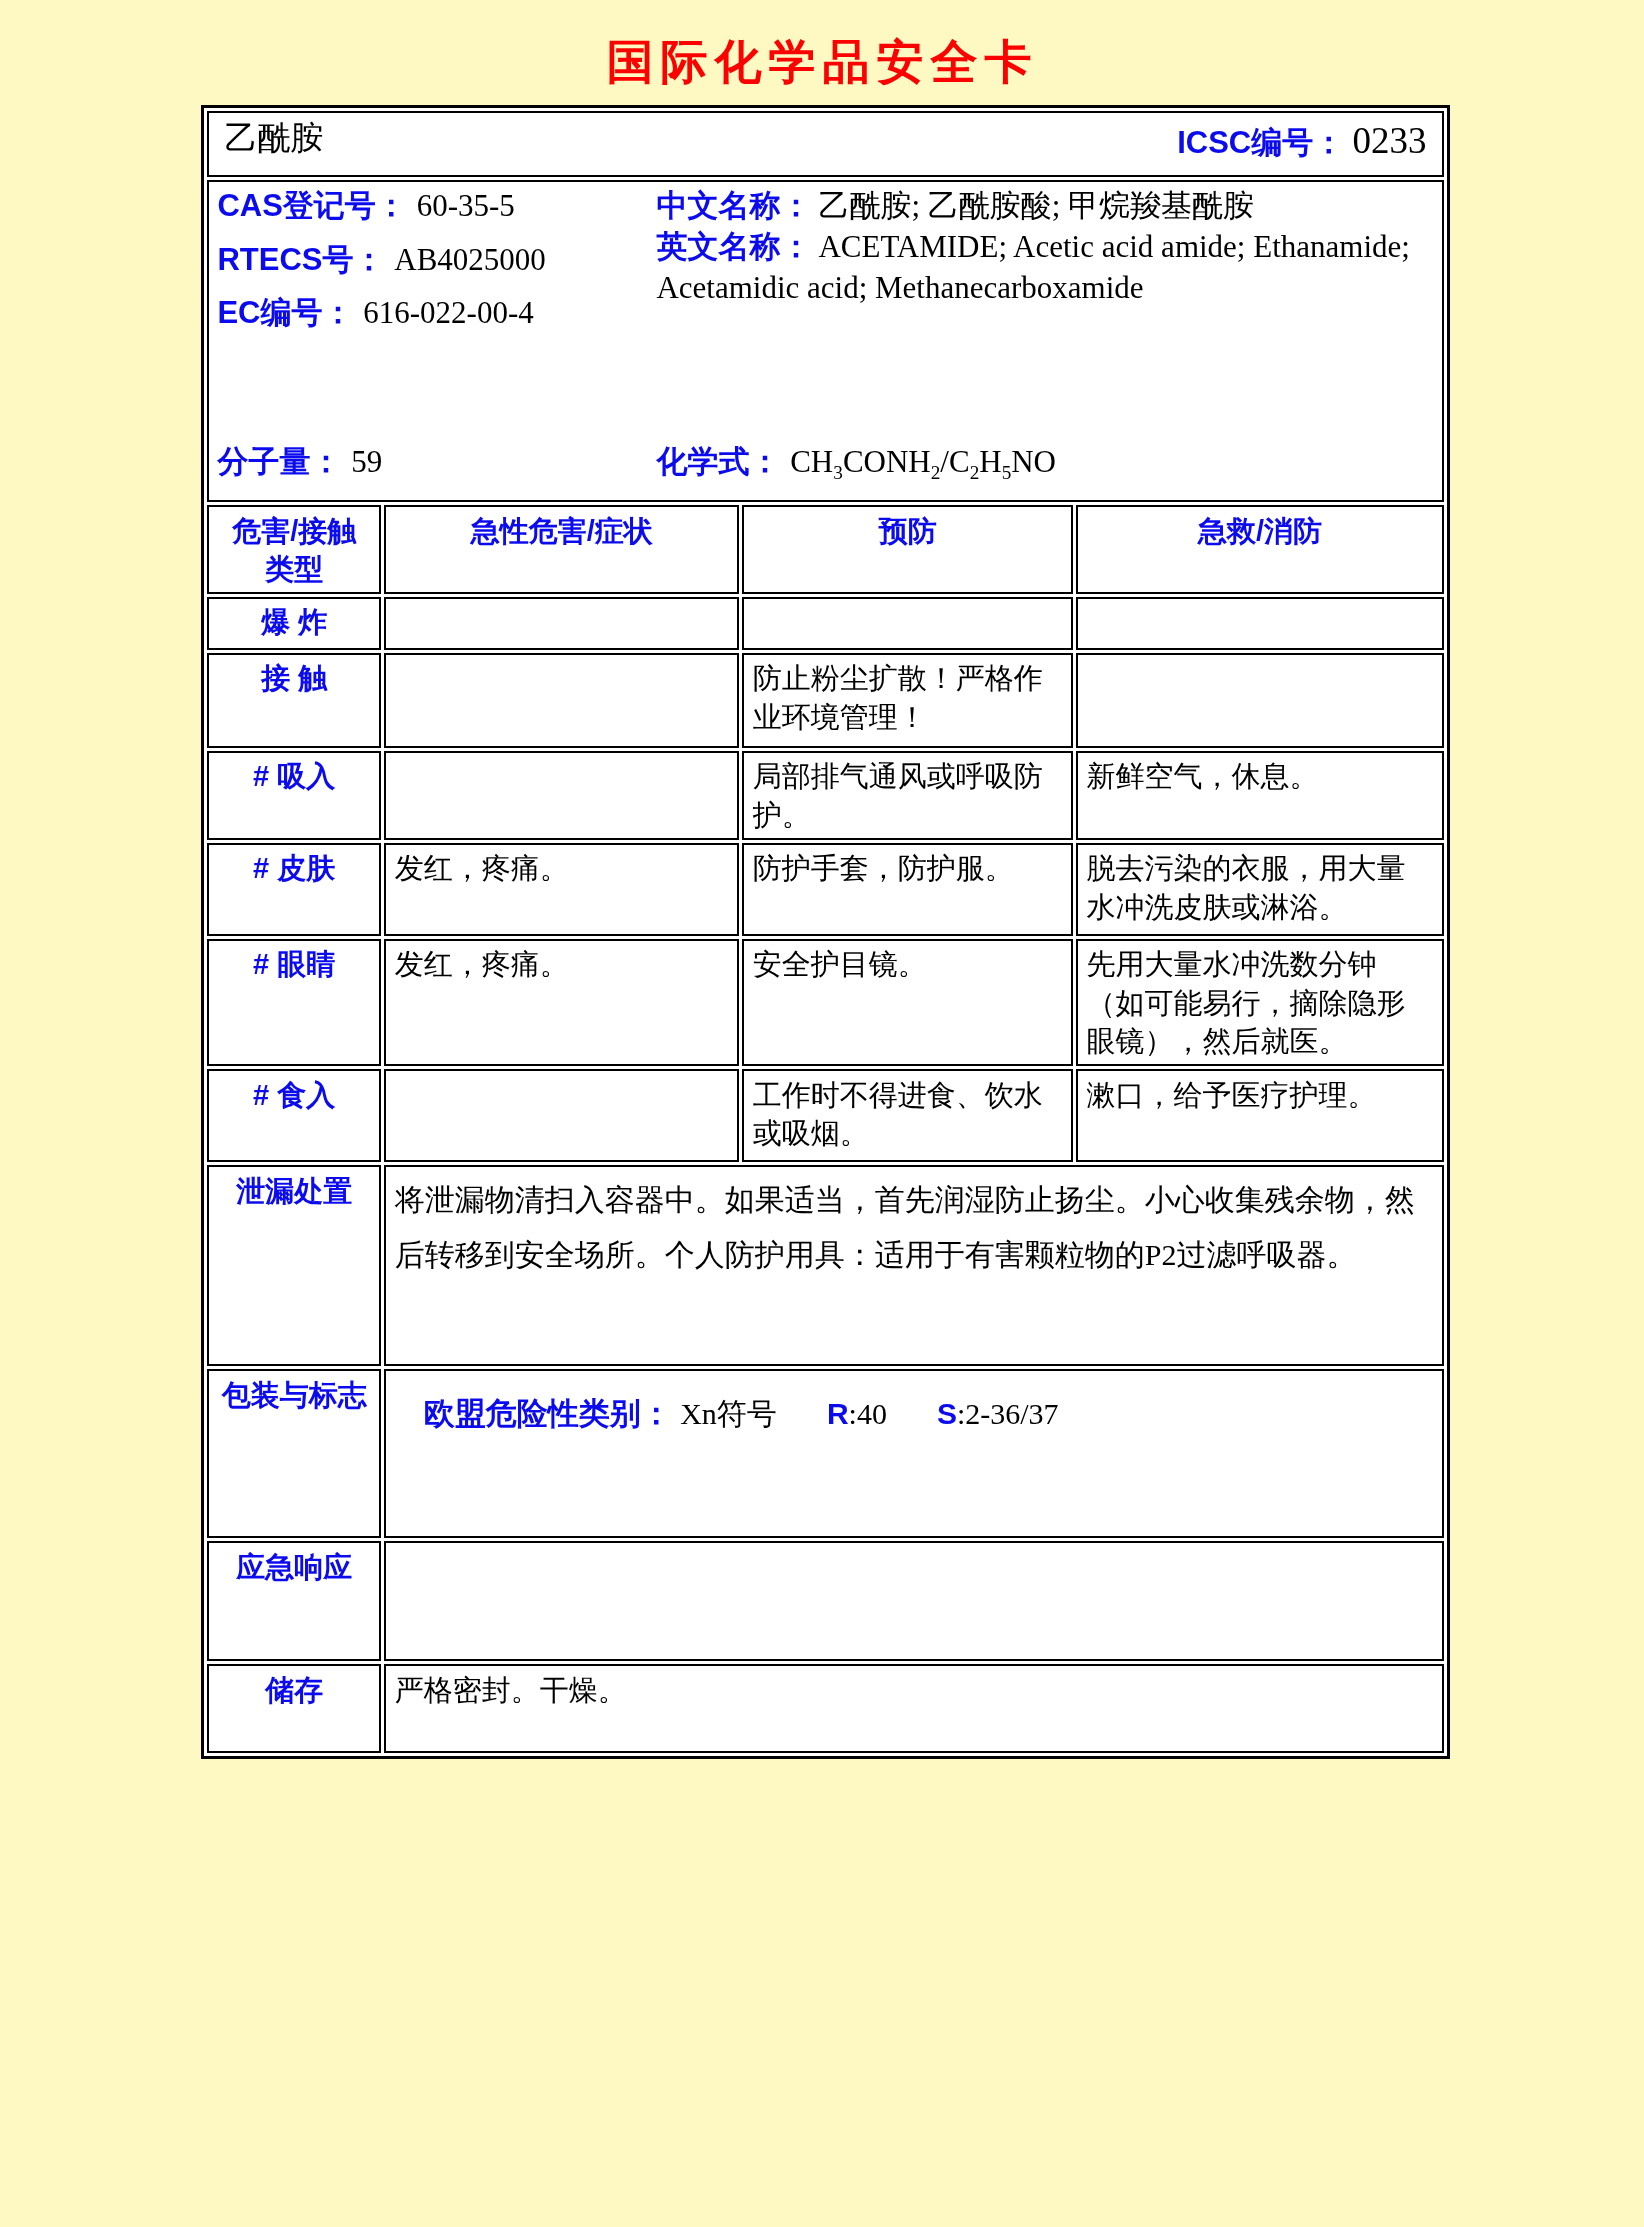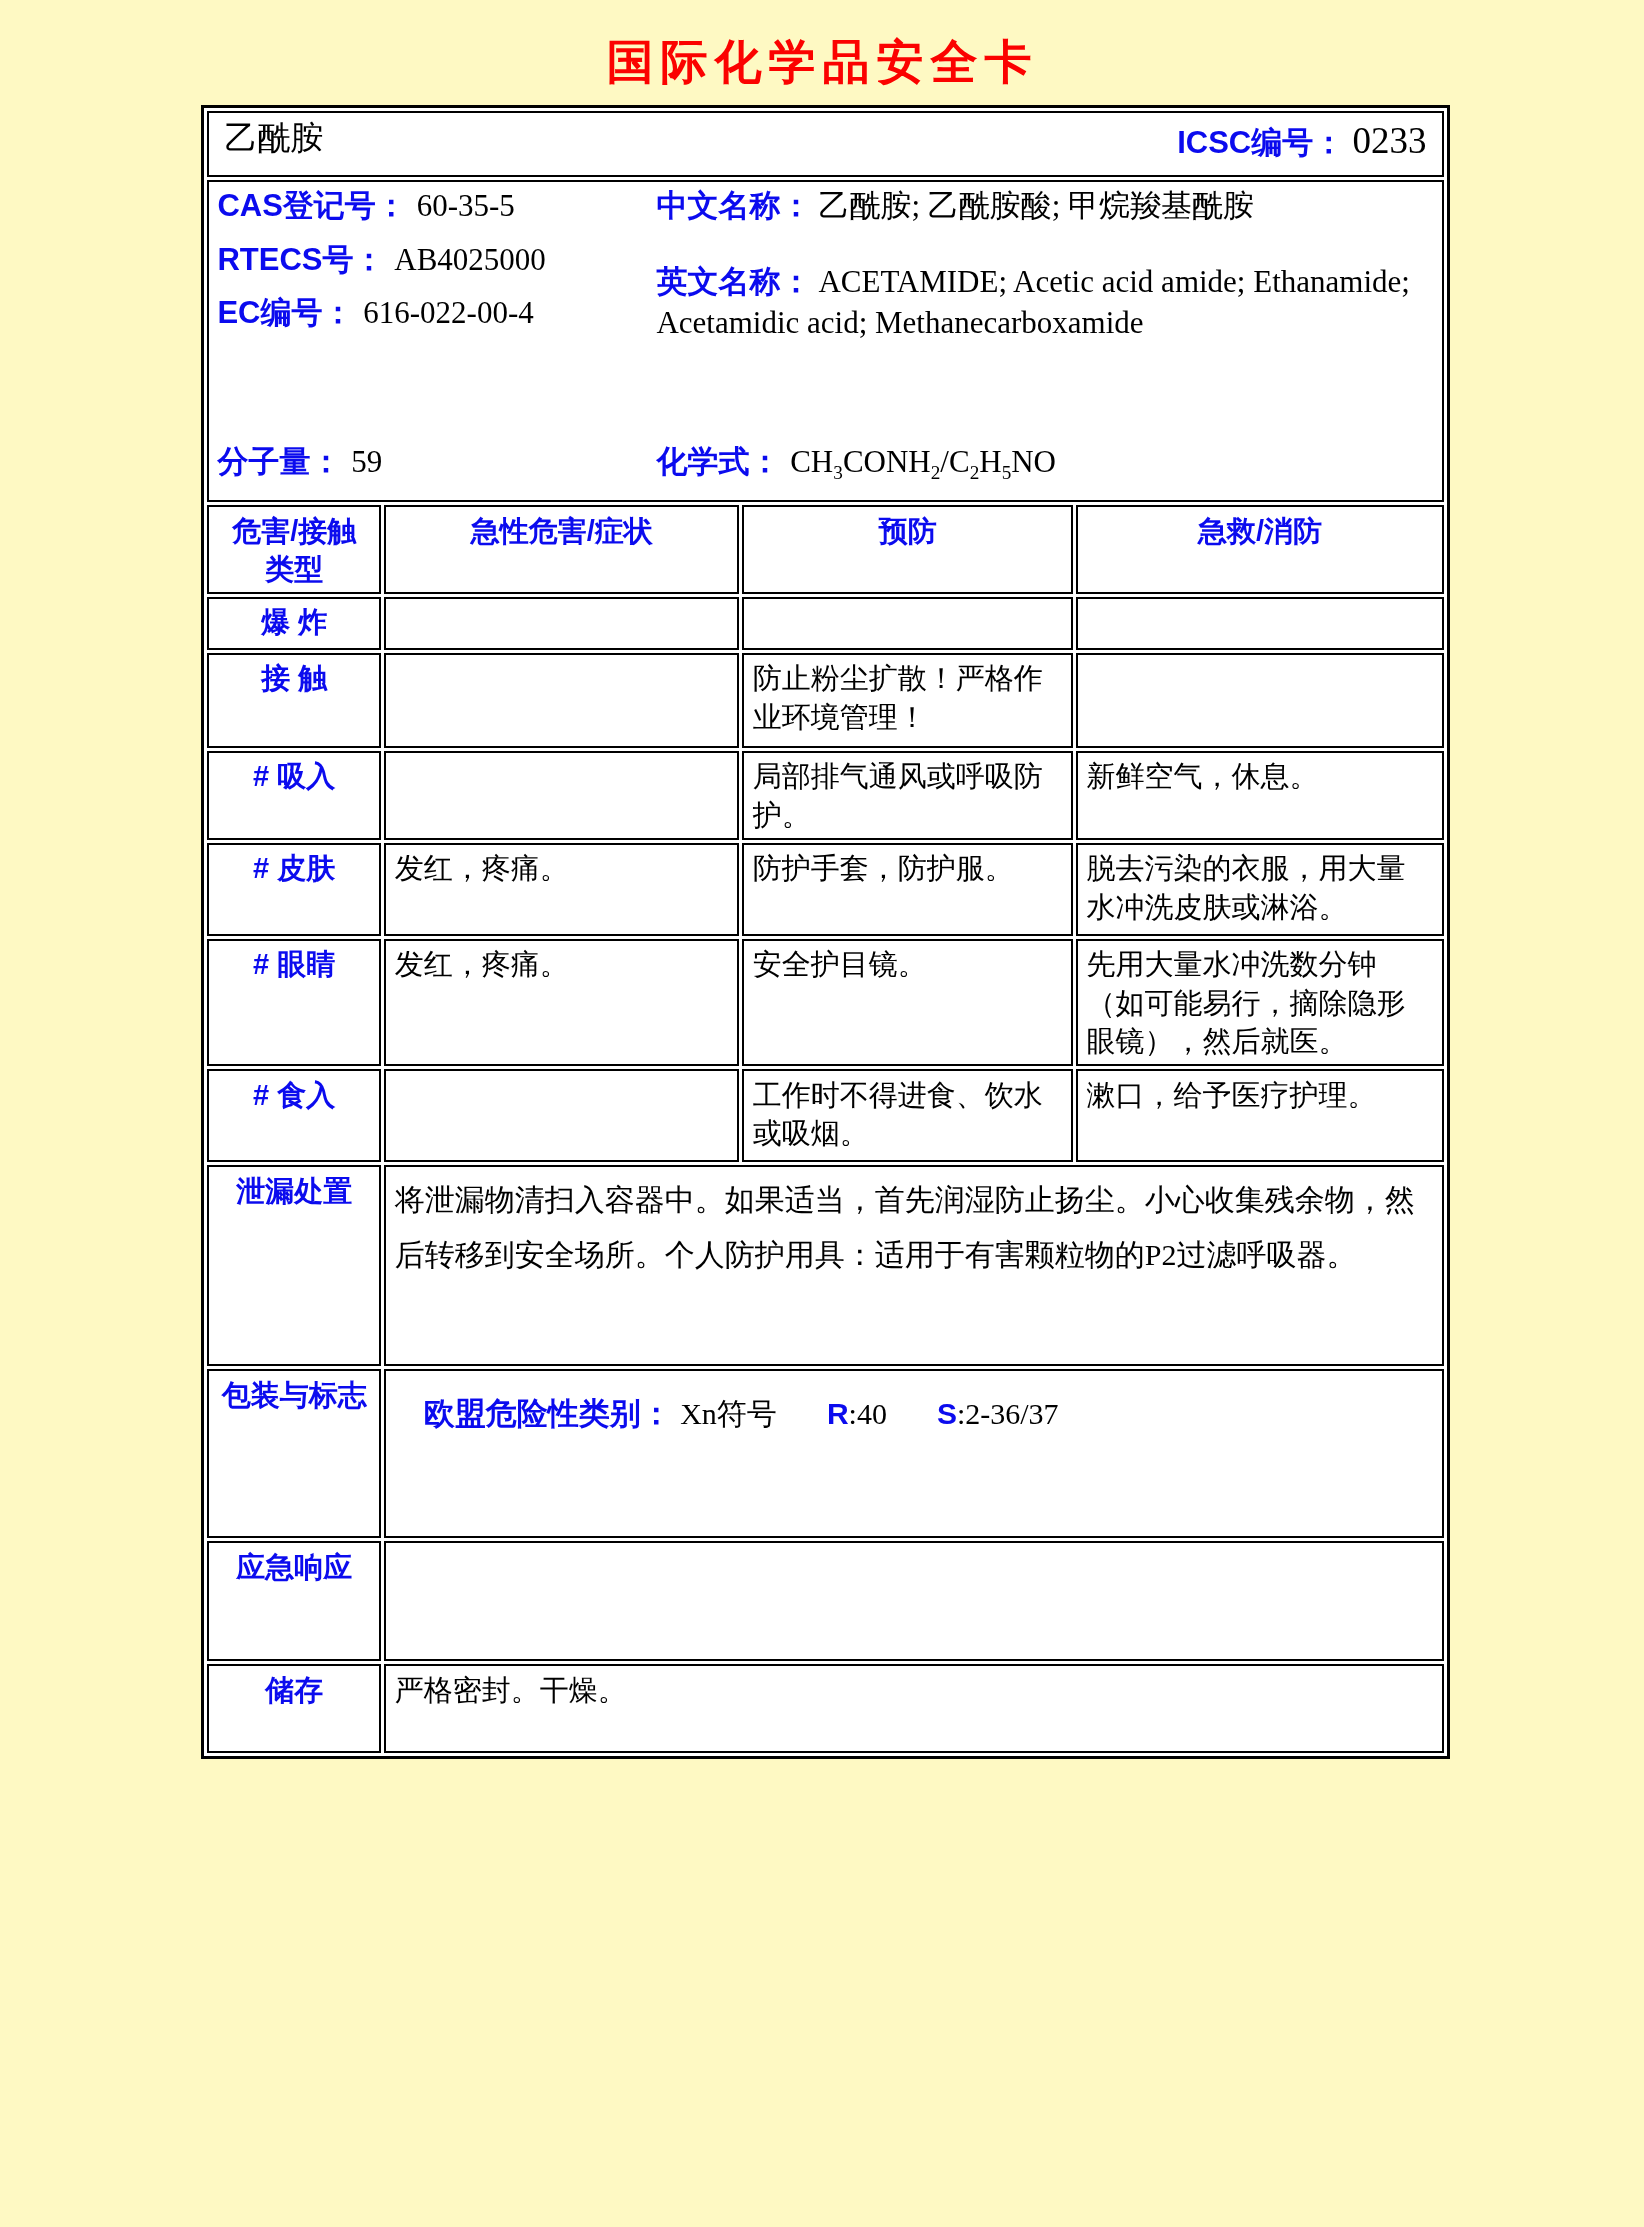--- a/index.html
+++ b/index.html
@@ -55,21 +55,21 @@
     display:grid;
     grid-template-columns:439px 1fr;
     grid-template-rows:1fr auto;
     height:310px;
   }
   .info-grid .cell{font-size:31px;}
   .id-line{margin-bottom:12.5px;white-space:nowrap;}
   .id-line .val{margin-left:9.8px;}
   .name-block{padding-right:5.6px;}
   .name-line .val{margin-left:7px;}
-  .en-name-line{margin-top:35px;}
+  .en-name-line{}
   .bottom-line{padding-bottom:11px;white-space:nowrap;}
   .bottom-line .val{margin-left:9.8px;}
   sub{font-size:0.62em;}
   
   td.header-cell{
     height:87px;
     vertical-align:middle;
     text-align:center;
     font-size:31px;
     color:#0b0bee;

